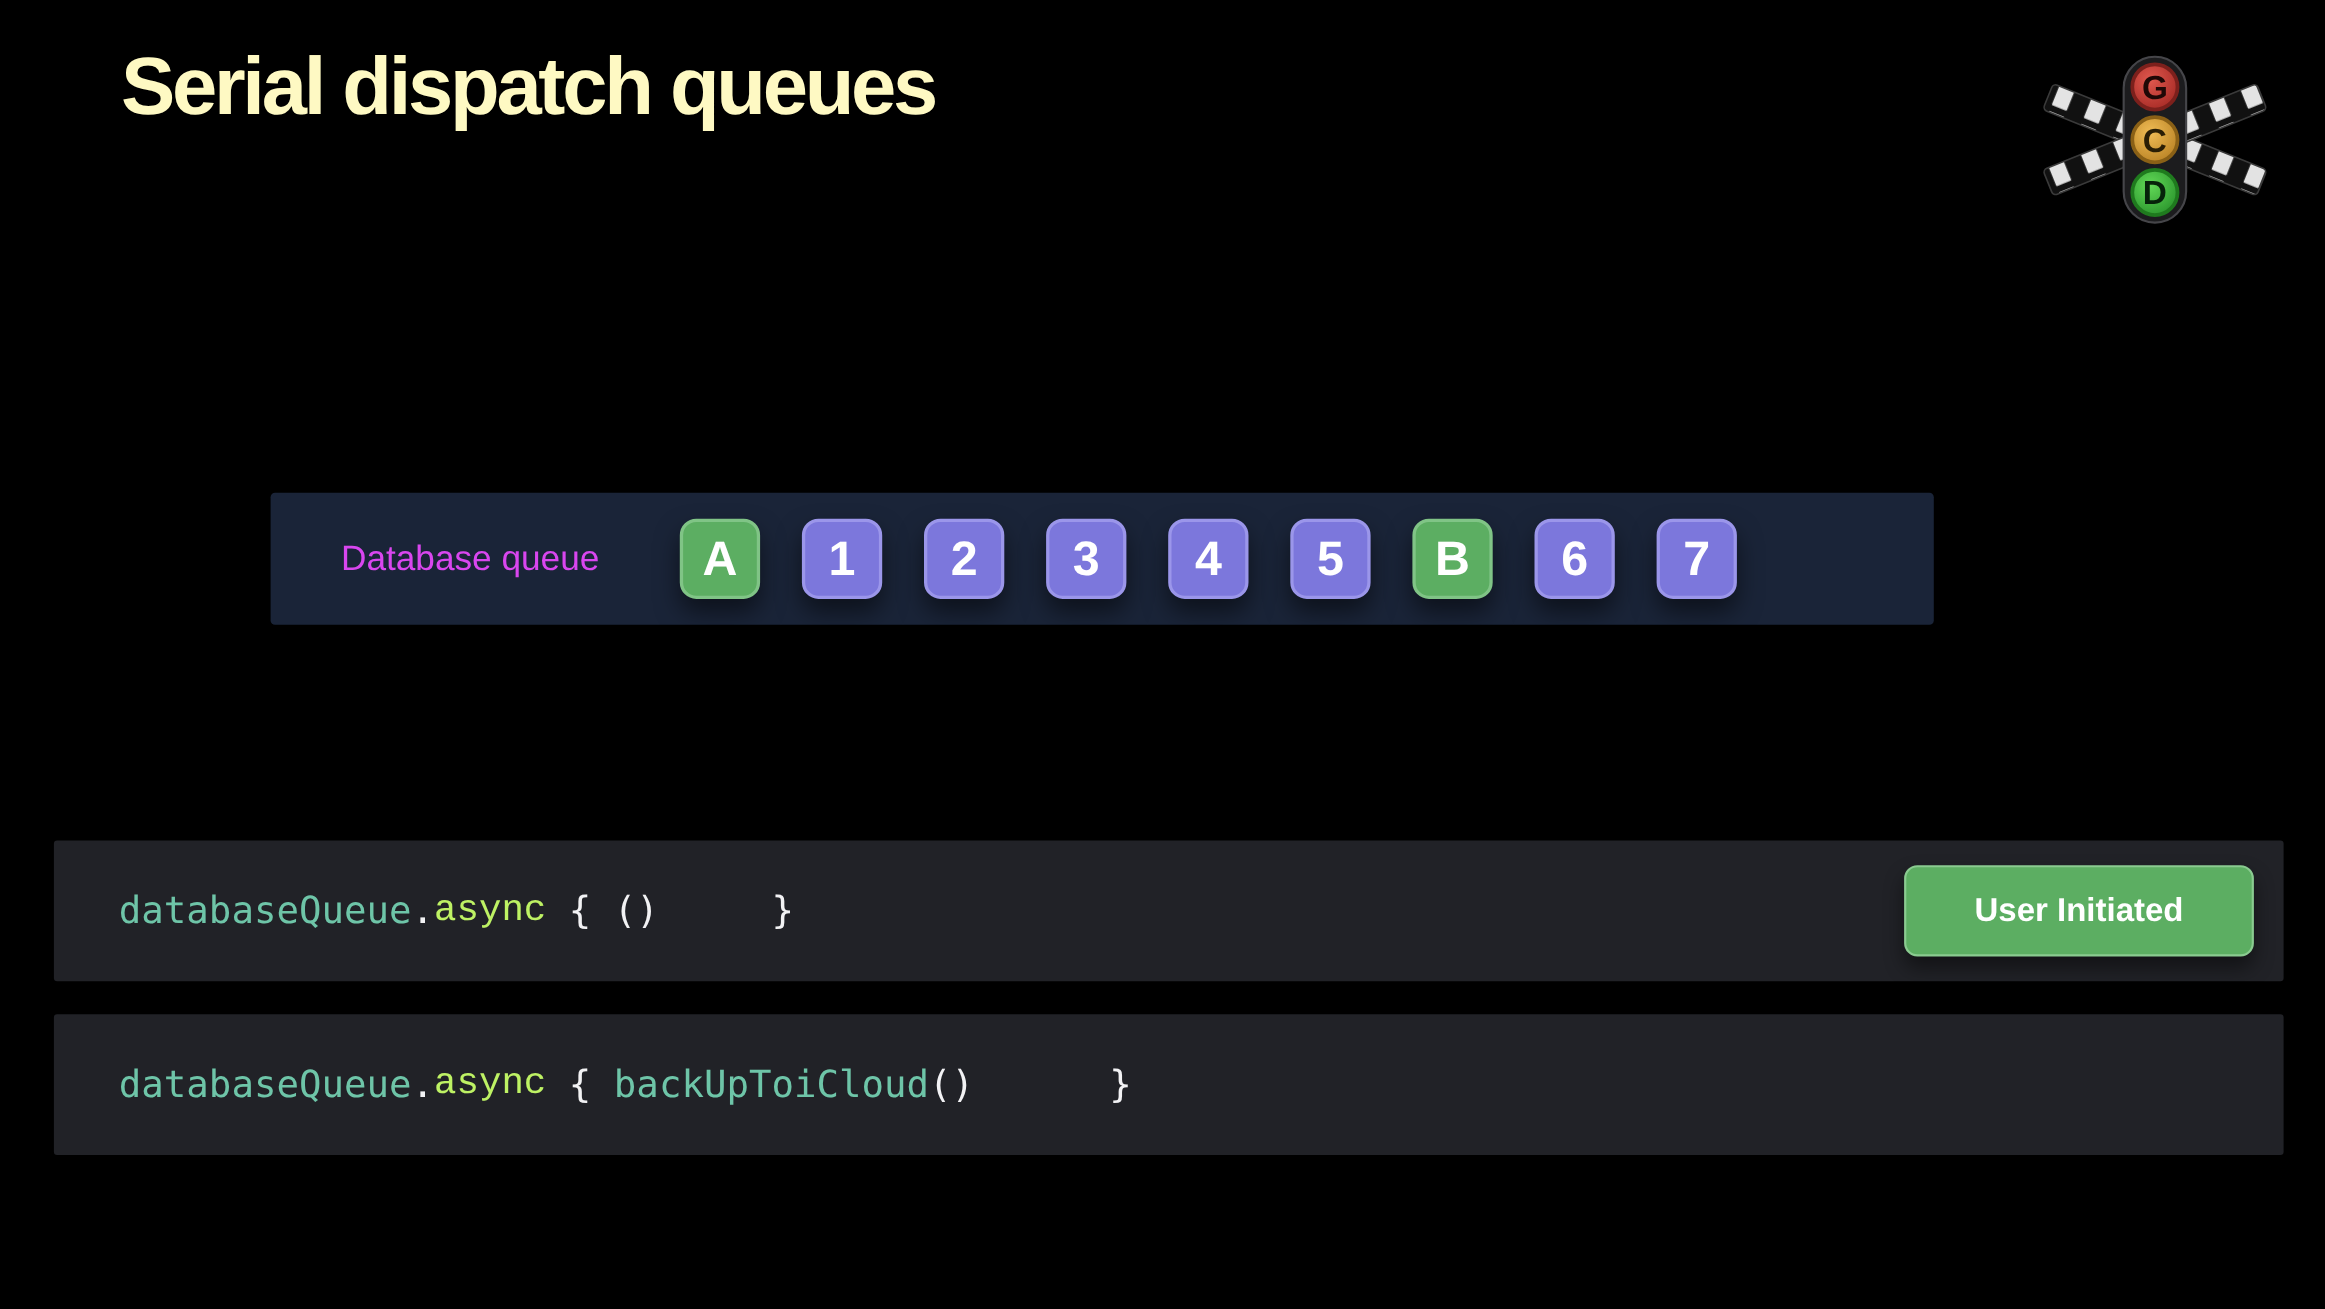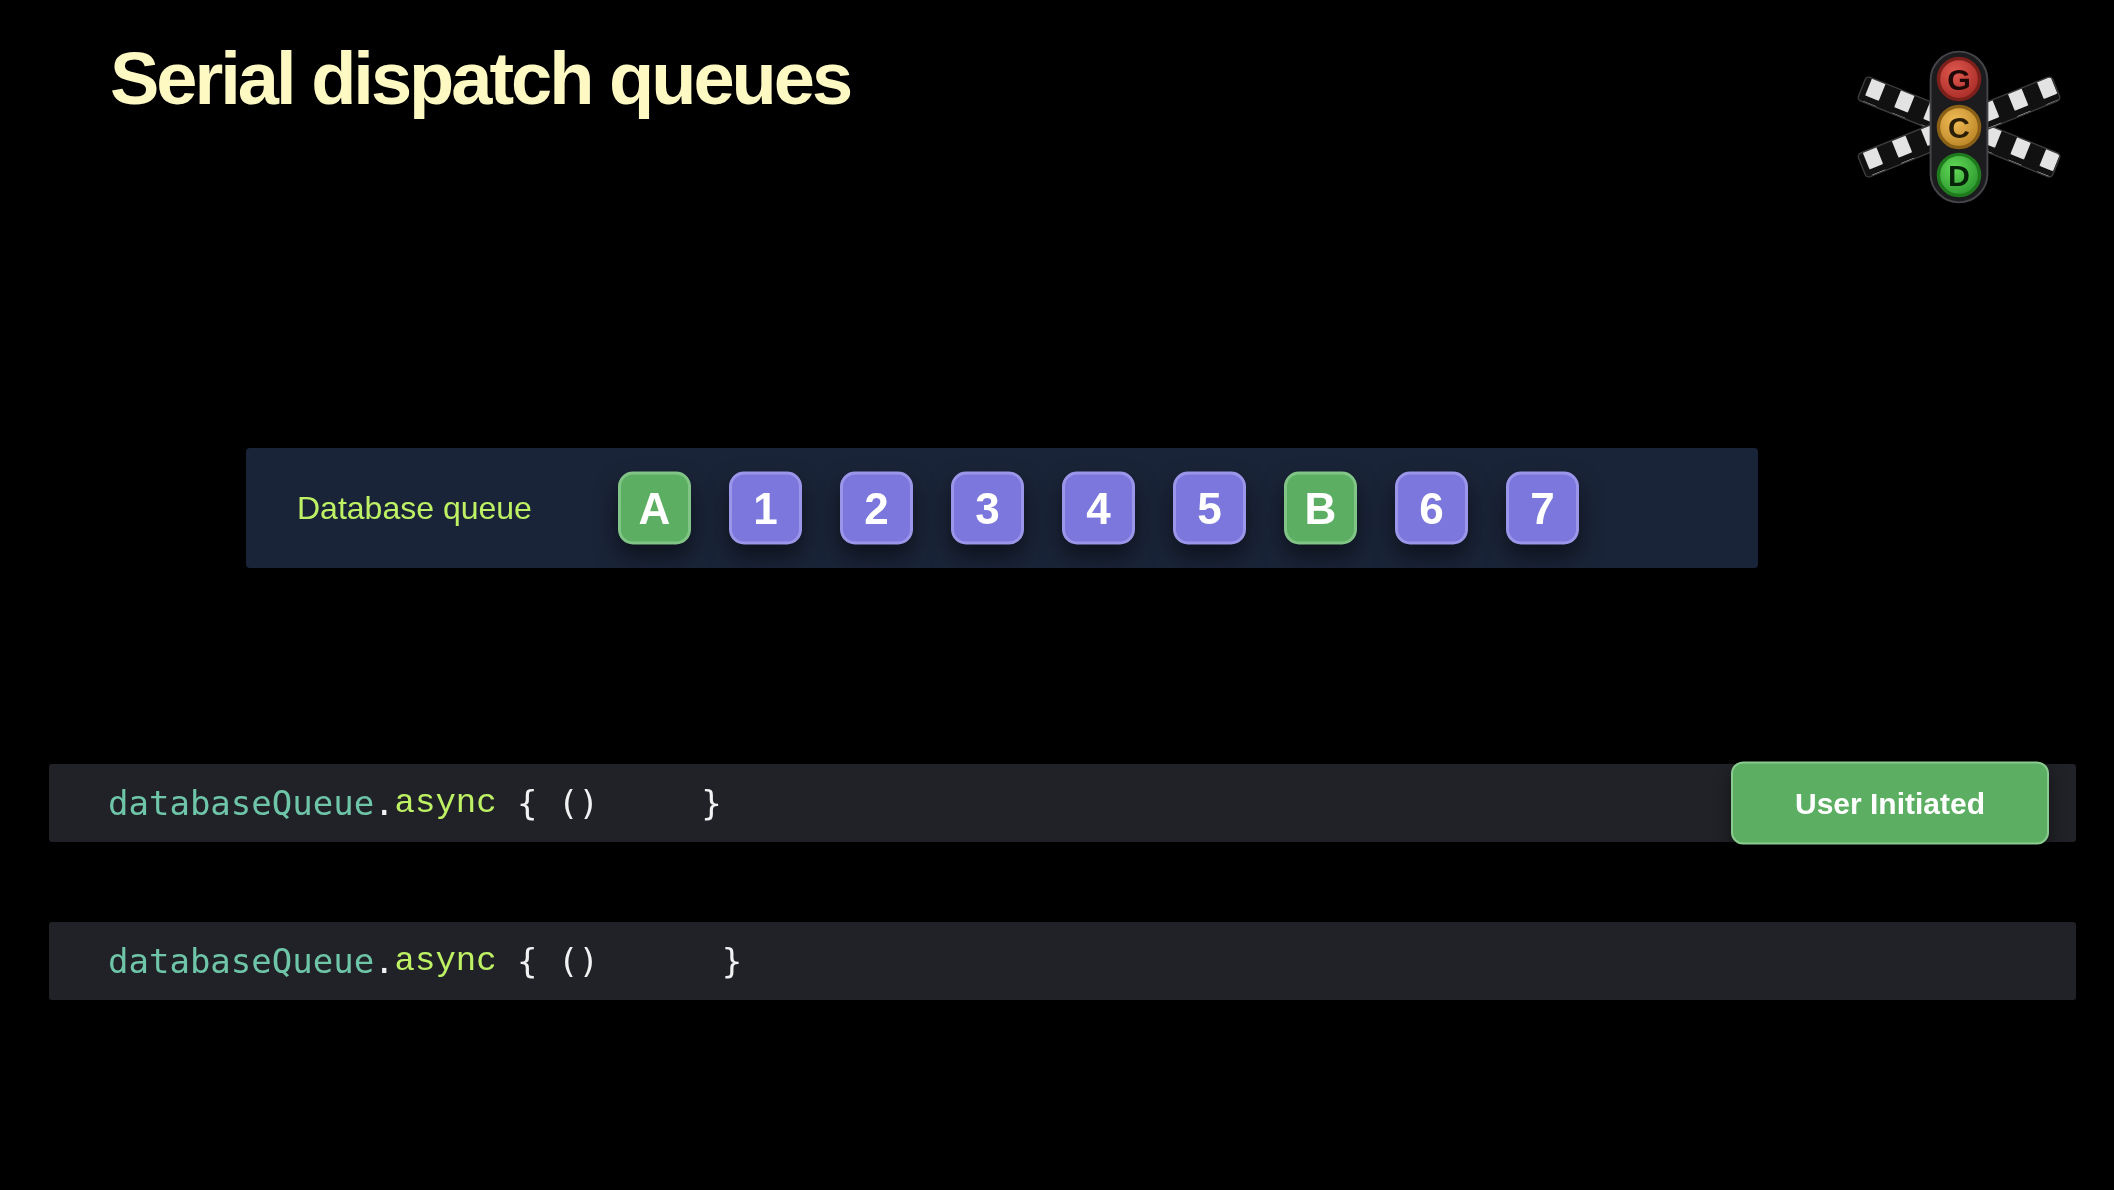--- a/index.html
+++ b/index.html
@@ -15,39 +15,39 @@
   }
 
   .gcd-logo { position:absolute; left:1849px; top:34px; width:220px; height:186px; }
 
   
   .queue-bar {
     position:absolute; left:246px; top:448px; width:1512px; height:120px;
     background:#1a2438; border-radius:4px;
   }
   .queue-label {
-    position:absolute; left:51px; top:50%; transform:translateY(-50%);
-    font-size:32px; font-weight:500; color:#bef264; white-space:nowrap;text-align:center;
+    position:absolute; left:64px; top:50%; transform:translateY(-50%);
+    font-size:32px; font-weight:500; color:#d946ef; white-space:nowrap;text-align:center;
   }
   .badges {
     position:absolute; left:372px; top:50%; transform:translateY(-50%);
     display:flex; gap:38px;
   }
   .badge {
     width:73px; height:73px; border-radius:15px;
     display:flex; align-items:center; justify-content:center;
     font-size:44px; font-weight:700; color:#fff;
     box-shadow:0 12px 22px rgba(0,0,0,.5);
   }
   .badge[data-variant="item"] { background:#7c77dc; border:3px solid #9b96ea; }
   .badge[data-variant="task"] { background:#5cae62; border:3px solid #80c486; }
 
   
   .code-row {
-    position:absolute; left:49px; width:2027px; height:78px;
+    position:absolute; left:49px; width:2027px; height:128px;
     background:#212227; border-radius:3px;padding-left:28px;
   }
   .code-row.row-0 { top:764px; }
   .code-row.row-1 { top:922px; }
   .code {
     position:absolute; left:59px; top:0; height:100%;
     display:flex; align-items:center;
     font-family:"DejaVu Sans Mono", monospace; font-size:34px;
     white-space:pre;
   }
@@ -124,15 +124,15 @@
 
 <div class="code-row row-0">
   <div class="code">
     <span data-c="type">databaseQueue</span><span data-c="plain">.</span><span data-c="keyword">async</span><span data-c="plain"> { </span><span data-c="plain">()</span><span data-c="plain">     </span><span data-c="plain">}</span>
   </div>
   <div class="qos" data-level="user-initiated">User Initiated</div>
 </div>
 
 <div class="code-row row-1">
   <div class="code">
-    <span data-c="type">databaseQueue</span><span data-c="plain">.</span><span data-c="keyword">async</span><span data-c="plain"> { </span><span data-c="plain">()</span><span data-c="plain">      </span><span data-c="plain">}</span>
+    <span data-c="type">databaseQueue</span><span data-c="plain">.</span><span data-c="keyword">async</span><span data-c="plain"> { </span><span data-c="call">backUpToiCloud</span><span data-c="plain">()</span><span data-c="plain">      </span><span data-c="plain">}</span>
   </div>
 </div>
 
 </body></html>

